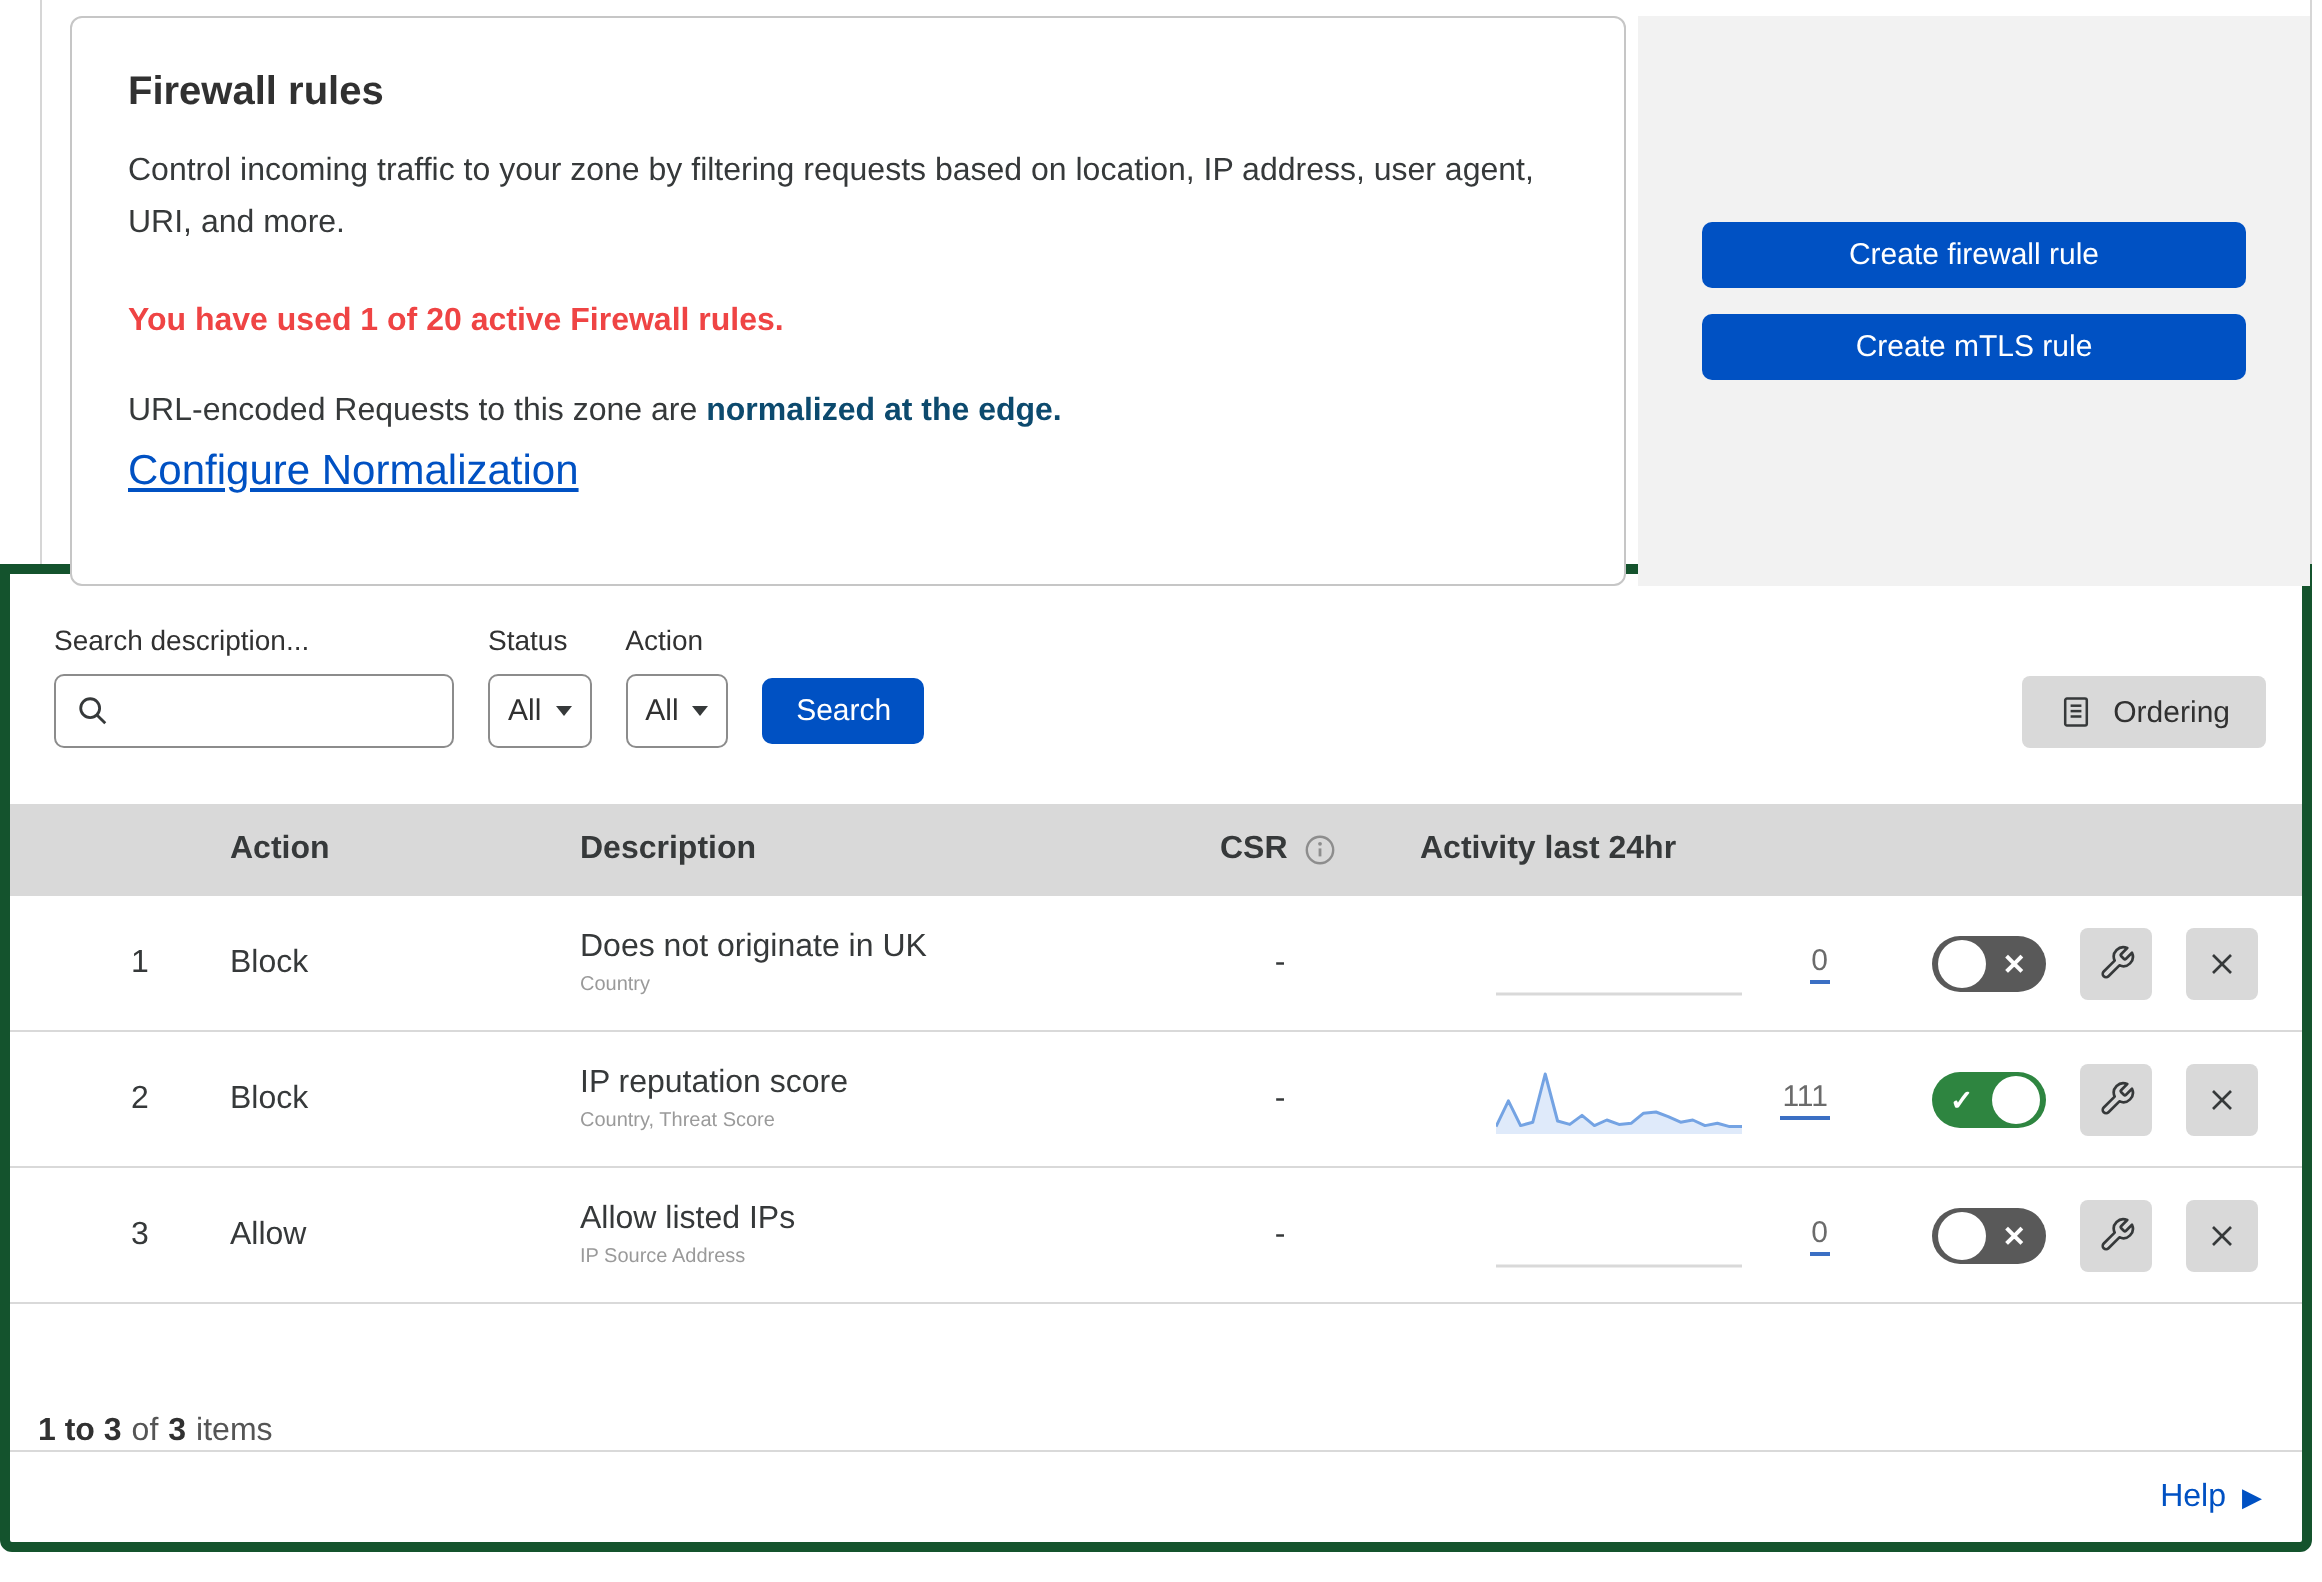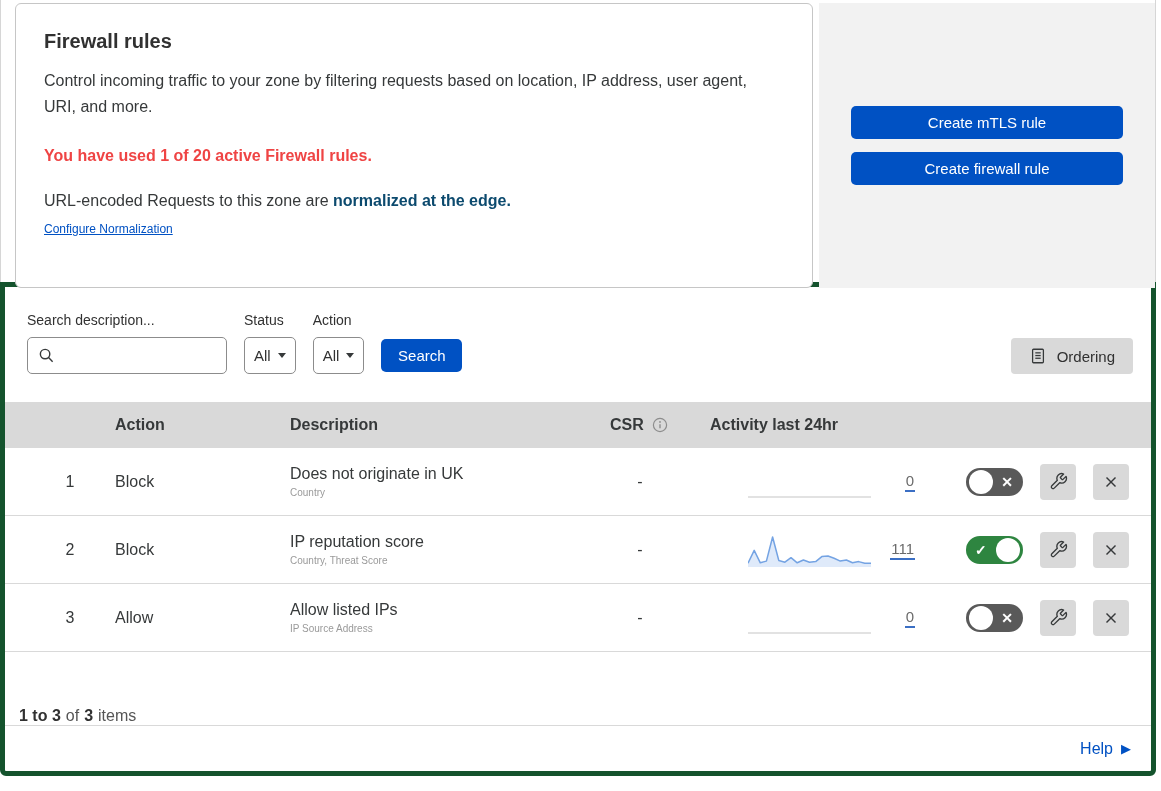--- a/index.html
+++ b/index.html
@@ -6,35 +6,35 @@
   html,body { margin:0; padding:0; }
   body {
     width:1161px; height:791px; background:#fff;
     font-family:"Liberation Sans", sans-serif; color:#36393a;
     -webkit-font-smoothing:antialiased;
   }
   .page { width:1156px; }
 
   
   .top-section {
-    display:flex; align-items:center;
+    display:flex; align-items:flex-start;
     height:282px; padding-top:8px;
-    border-left:1px solid #d6d6d6; border-right:1px solid #d6d6d6;
+    border-left:1px solid #d6d6d6; border-right:1px solid #d6d6d6;margin-left:20px;
   }
   .overview-card {
     width:798px; height:285px; margin-left:14px;
     border:1px solid #c6c6c6; border-radius:6px; background:#fff;
     padding:26px 28px;
   }
   .overview-card h1 { margin:0 0 15px; font-size:20px; font-weight:600; color:#313131; }
   .overview-card .desc { margin:0 0 27px; font-size:16px; line-height:26px; max-width:730px; color:#36393a; }
   .overview-card .usage { margin:0 0 27px; font-size:16px; font-weight:700; color:#ef4444; }
   .overview-card .normalization { margin:0 0 9px; font-size:16px; color:#36393a; }
   .overview-card .normalization strong { color:#0c4a6e; }
-  .link { color:#0051c3; font-size:12px; cursor:pointer; }
+  .link { color:#0051c3; font-size:21px; cursor:pointer; }
 
   .actions-panel {
     flex:1; height:285px; margin-left:6px; background:#f2f2f2;
     display:flex; flex-direction:column; align-items:center; justify-content:center; gap:13px;
     padding:0 32px;
   }
   .btn-primary {
     background:#0051c3; color:#fff; border:none; border-radius:5px;
     height:33px; font-size:15px; font-family:inherit; cursor:pointer;
   }
@@ -121,22 +121,22 @@
       <h1>Firewall rules</h1>
       <p class="desc">Control incoming traffic to your zone by filtering requests based on location, IP address, user agent, URI, and more.</p>
       <p class="usage">You have used 1 of 20 active Firewall rules.</p>
       <p class="normalization">
         <span>URL-encoded Requests to this zone are</span>
         <strong>normalized at the edge.</strong>
       </p>
       <a href="#" class="link">Configure Normalization</a>
     </section>
     <aside class="actions-panel">
+      <button class="btn-primary">Create firewall rule</button>
       <button class="btn-primary">Create mTLS rule</button>
-      <button class="btn-primary">Create firewall rule</button>
     </aside>
   </div>
 
   <div class="main-card">
 
     <div class="filter-bar">
       <div class="field">
         <label>Search description...</label>
         <div class="search-box">
           <svg width="17" height="17" viewBox="0 0 18 18">

